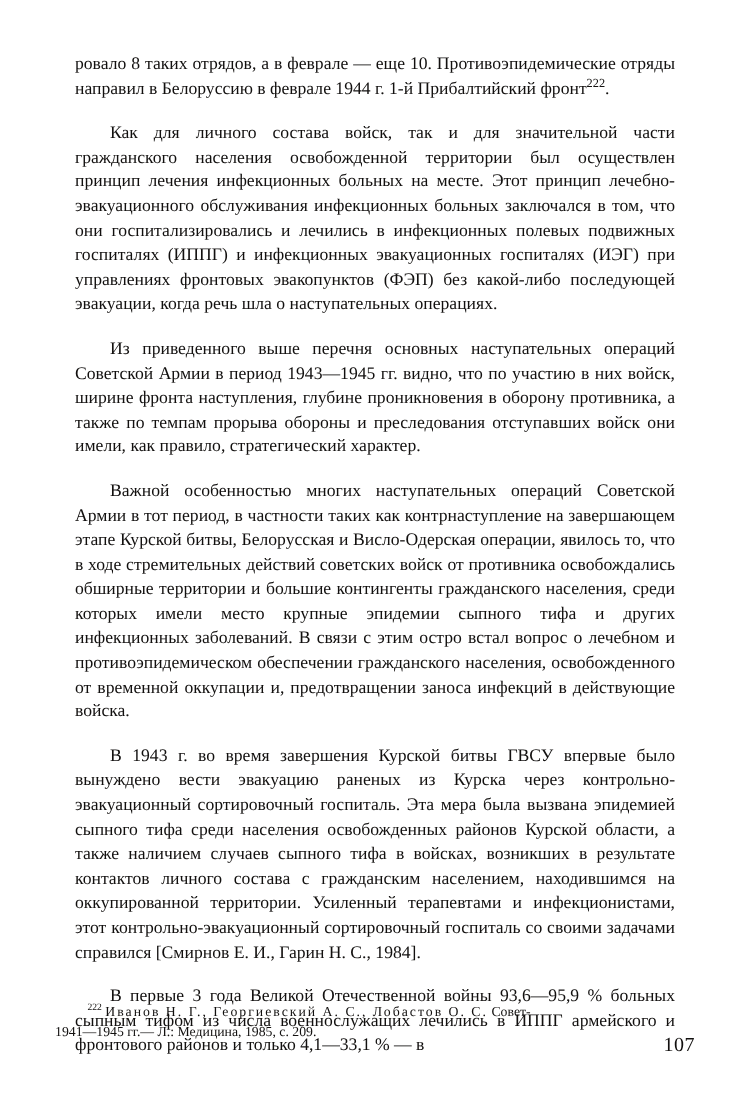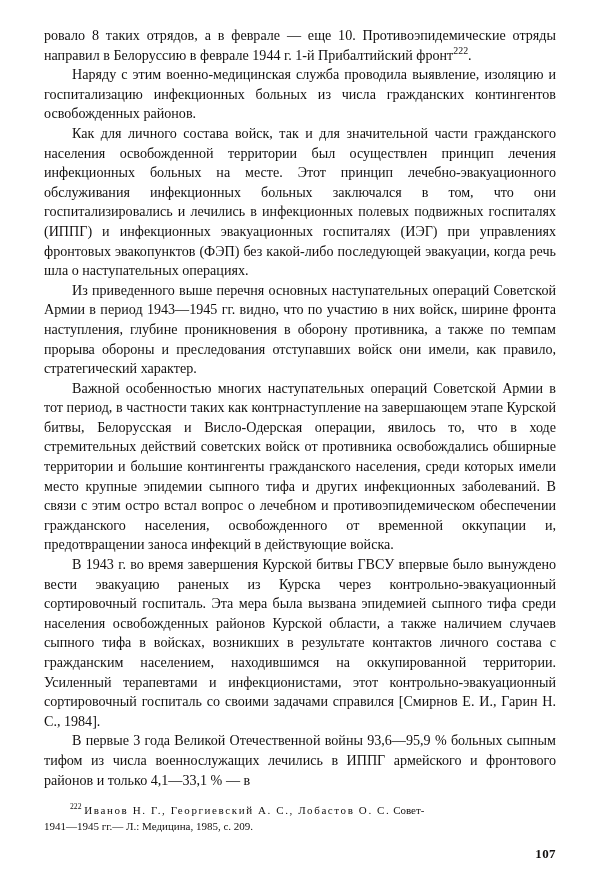--- a/index.html
+++ b/index.html
@@ -23,21 +23,21 @@
   }
   .body-text {
     font-size: 14.1px;
     line-height: 19.6px;
     text-align: justify;
     text-justify: inter-word;
     -webkit-hyphens: manual;
     hyphens: manual;
   }
   .body-text p {
-    margin: 0;
+    margin: 16px;
   }
   .body-text p.ind {
     text-indent: 28px;
   }
   .footnote-wrap {
     position: absolute;
     left: 44px;
     right: 44px;
     bottom: 40px;
   }
@@ -58,34 +58,32 @@
     font-size: 0.7em;
     vertical-align: super;
     line-height: 0;
   }
   .spaced {
     letter-spacing: 1.6px;
   }
   .page-number {
     position: absolute;
     right: 44px;
-    bottom: 12px;
-    font-size: 13px;
+    bottom: 28px;
+    font-size: 16px;
     letter-spacing: 0.4px;
-    font-weight: bold;
   }
 </style>
 </head>
 <body>
 
 <div class="page">
 
   <div class="body-text">
     <p><span>ровало 8 таких отрядов, а в феврале — еще 10. Противоэпидемические отряды направил в Белоруссию в феврале 1944 г. 1-й Прибалтийский фронт</span><span class="sup">222</span><span>.</span></p>
-    <p class="ind">Наряду с этим военно-медицинская служба проводила выявление, изоляцию и госпитализацию инфекционных больных из числа гражданских контингентов освобожденных районов.</p>
     <p class="ind">Как для личного состава войск, так и для значительной части гражданского населения освобожденной территории был осуществлен принцип лечения инфекционных больных на месте. Этот принцип лечебно-эвакуационного обслуживания инфекционных больных заключался в том, что они госпитализировались и лечились в инфекционных полевых подвижных госпиталях (ИППГ) и инфекционных эвакуационных госпиталях (ИЭГ) при управлениях фронтовых эвакопунктов (ФЭП) без какой-либо последующей эвакуации, когда речь шла о наступательных операциях.</p>
     <p class="ind">Из приведенного выше перечня основных наступательных операций Советской Армии в период 1943—1945 гг. видно, что по участию в них войск, ширине фронта наступления, глубине проникновения в оборону противника, а также по темпам прорыва обороны и преследования отступавших войск они имели, как правило, стратегический характер.</p>
     <p class="ind">Важной особенностью многих наступательных операций Советской Армии в тот период, в частности таких как контрнаступление на завершающем этапе Курской битвы, Белорусская и Висло-Одерская операции, явилось то, что в ходе стремительных действий советских войск от противника освобождались обширные территории и большие контингенты гражданского населения, среди которых имели место крупные эпидемии сыпного тифа и других инфекционных заболеваний. В связи с этим остро встал вопрос о лечебном и противоэпидемическом обеспечении гражданского населения, освобожденного от временной оккупации и, предотвращении заноса инфекций в действующие войска.</p>
     <p class="ind">В 1943 г. во время завершения Курской битвы ГВСУ впервые было вынуждено вести эвакуацию раненых из Курска через контрольно-эвакуационный сортировочный госпиталь. Эта мера была вызвана эпидемией сыпного тифа среди населения освобожденных районов Курской области, а также наличием случаев сыпного тифа в войсках, возникших в результате контактов личного состава с гражданским населением, находившимся на оккупированной территории. Усиленный терапевтами и инфекционистами, этот контрольно-эвакуационный сортировочный госпиталь со своими задачами справился [Смирнов Е. И., Гарин Н. С., 1984].</p>
     <p class="ind">В первые 3 года Великой Отечественной войны 93,6—95,9 % больных сыпным тифом из числа военнослужащих лечились в ИППГ армейского и фронтового районов и только 4,1—33,1 % — в</p>
   </div>
 
   <div class="footnote-wrap">
     <div class="rule"></div>
     <div class="footnote">

